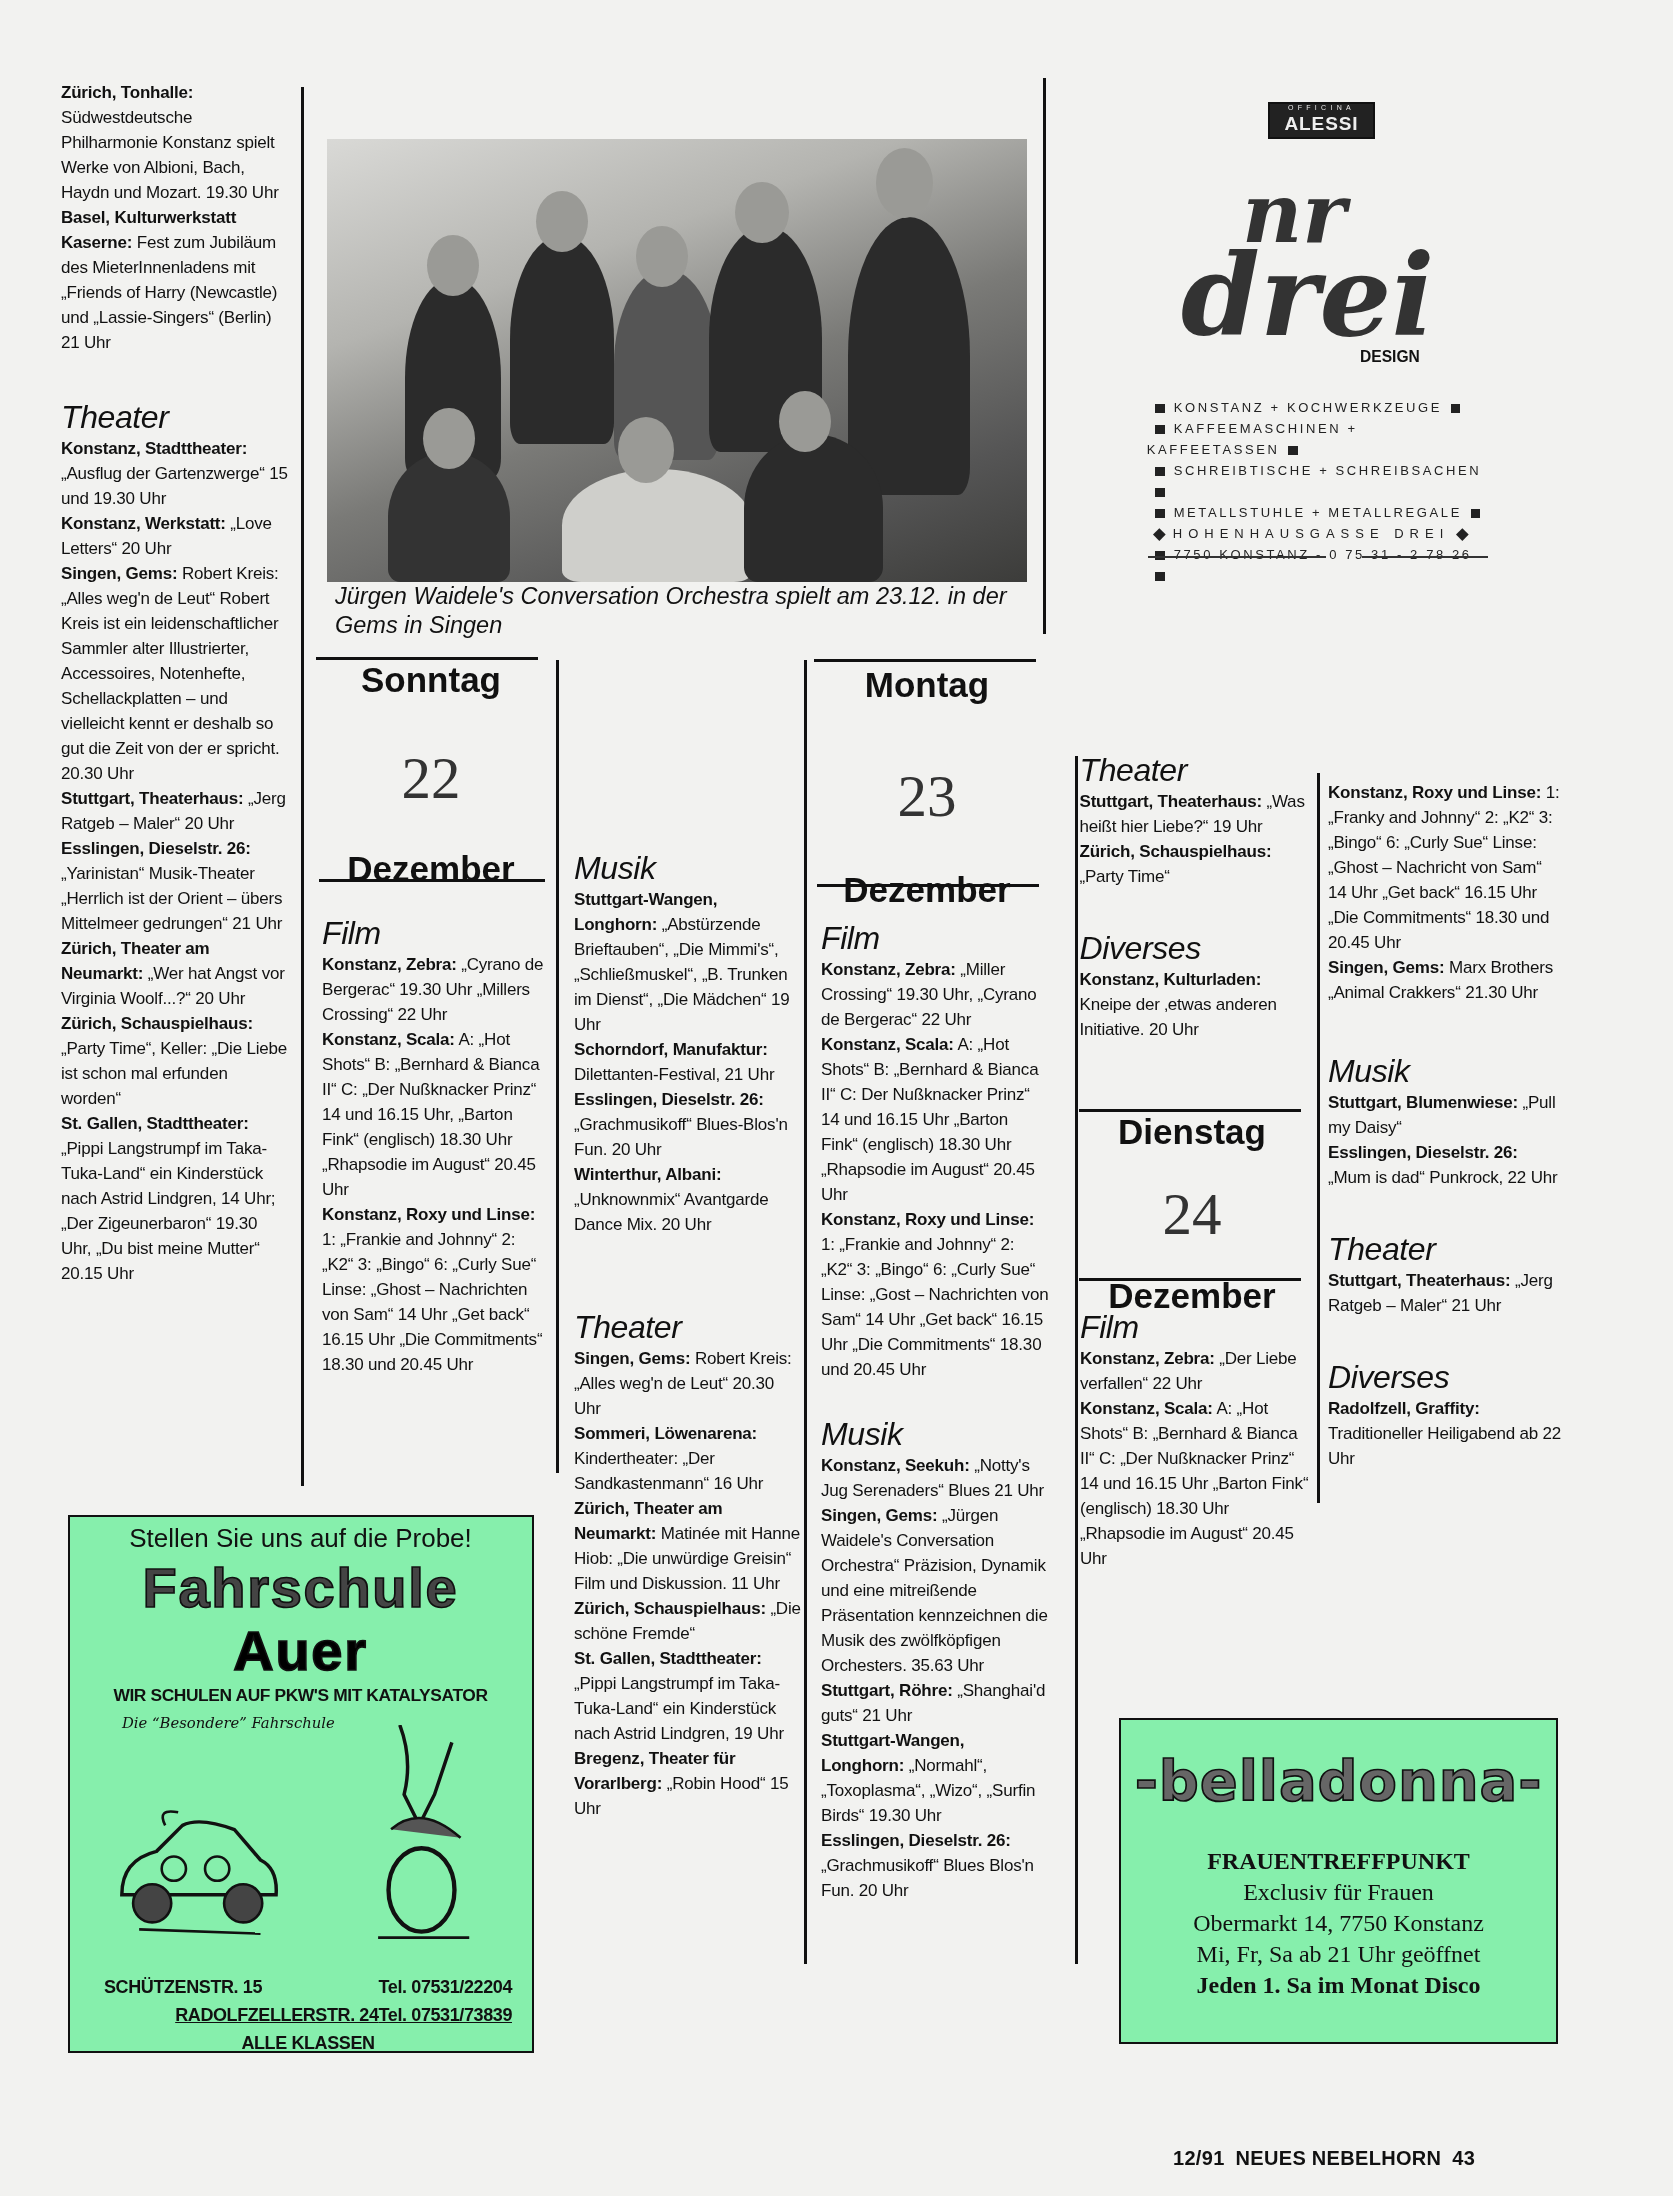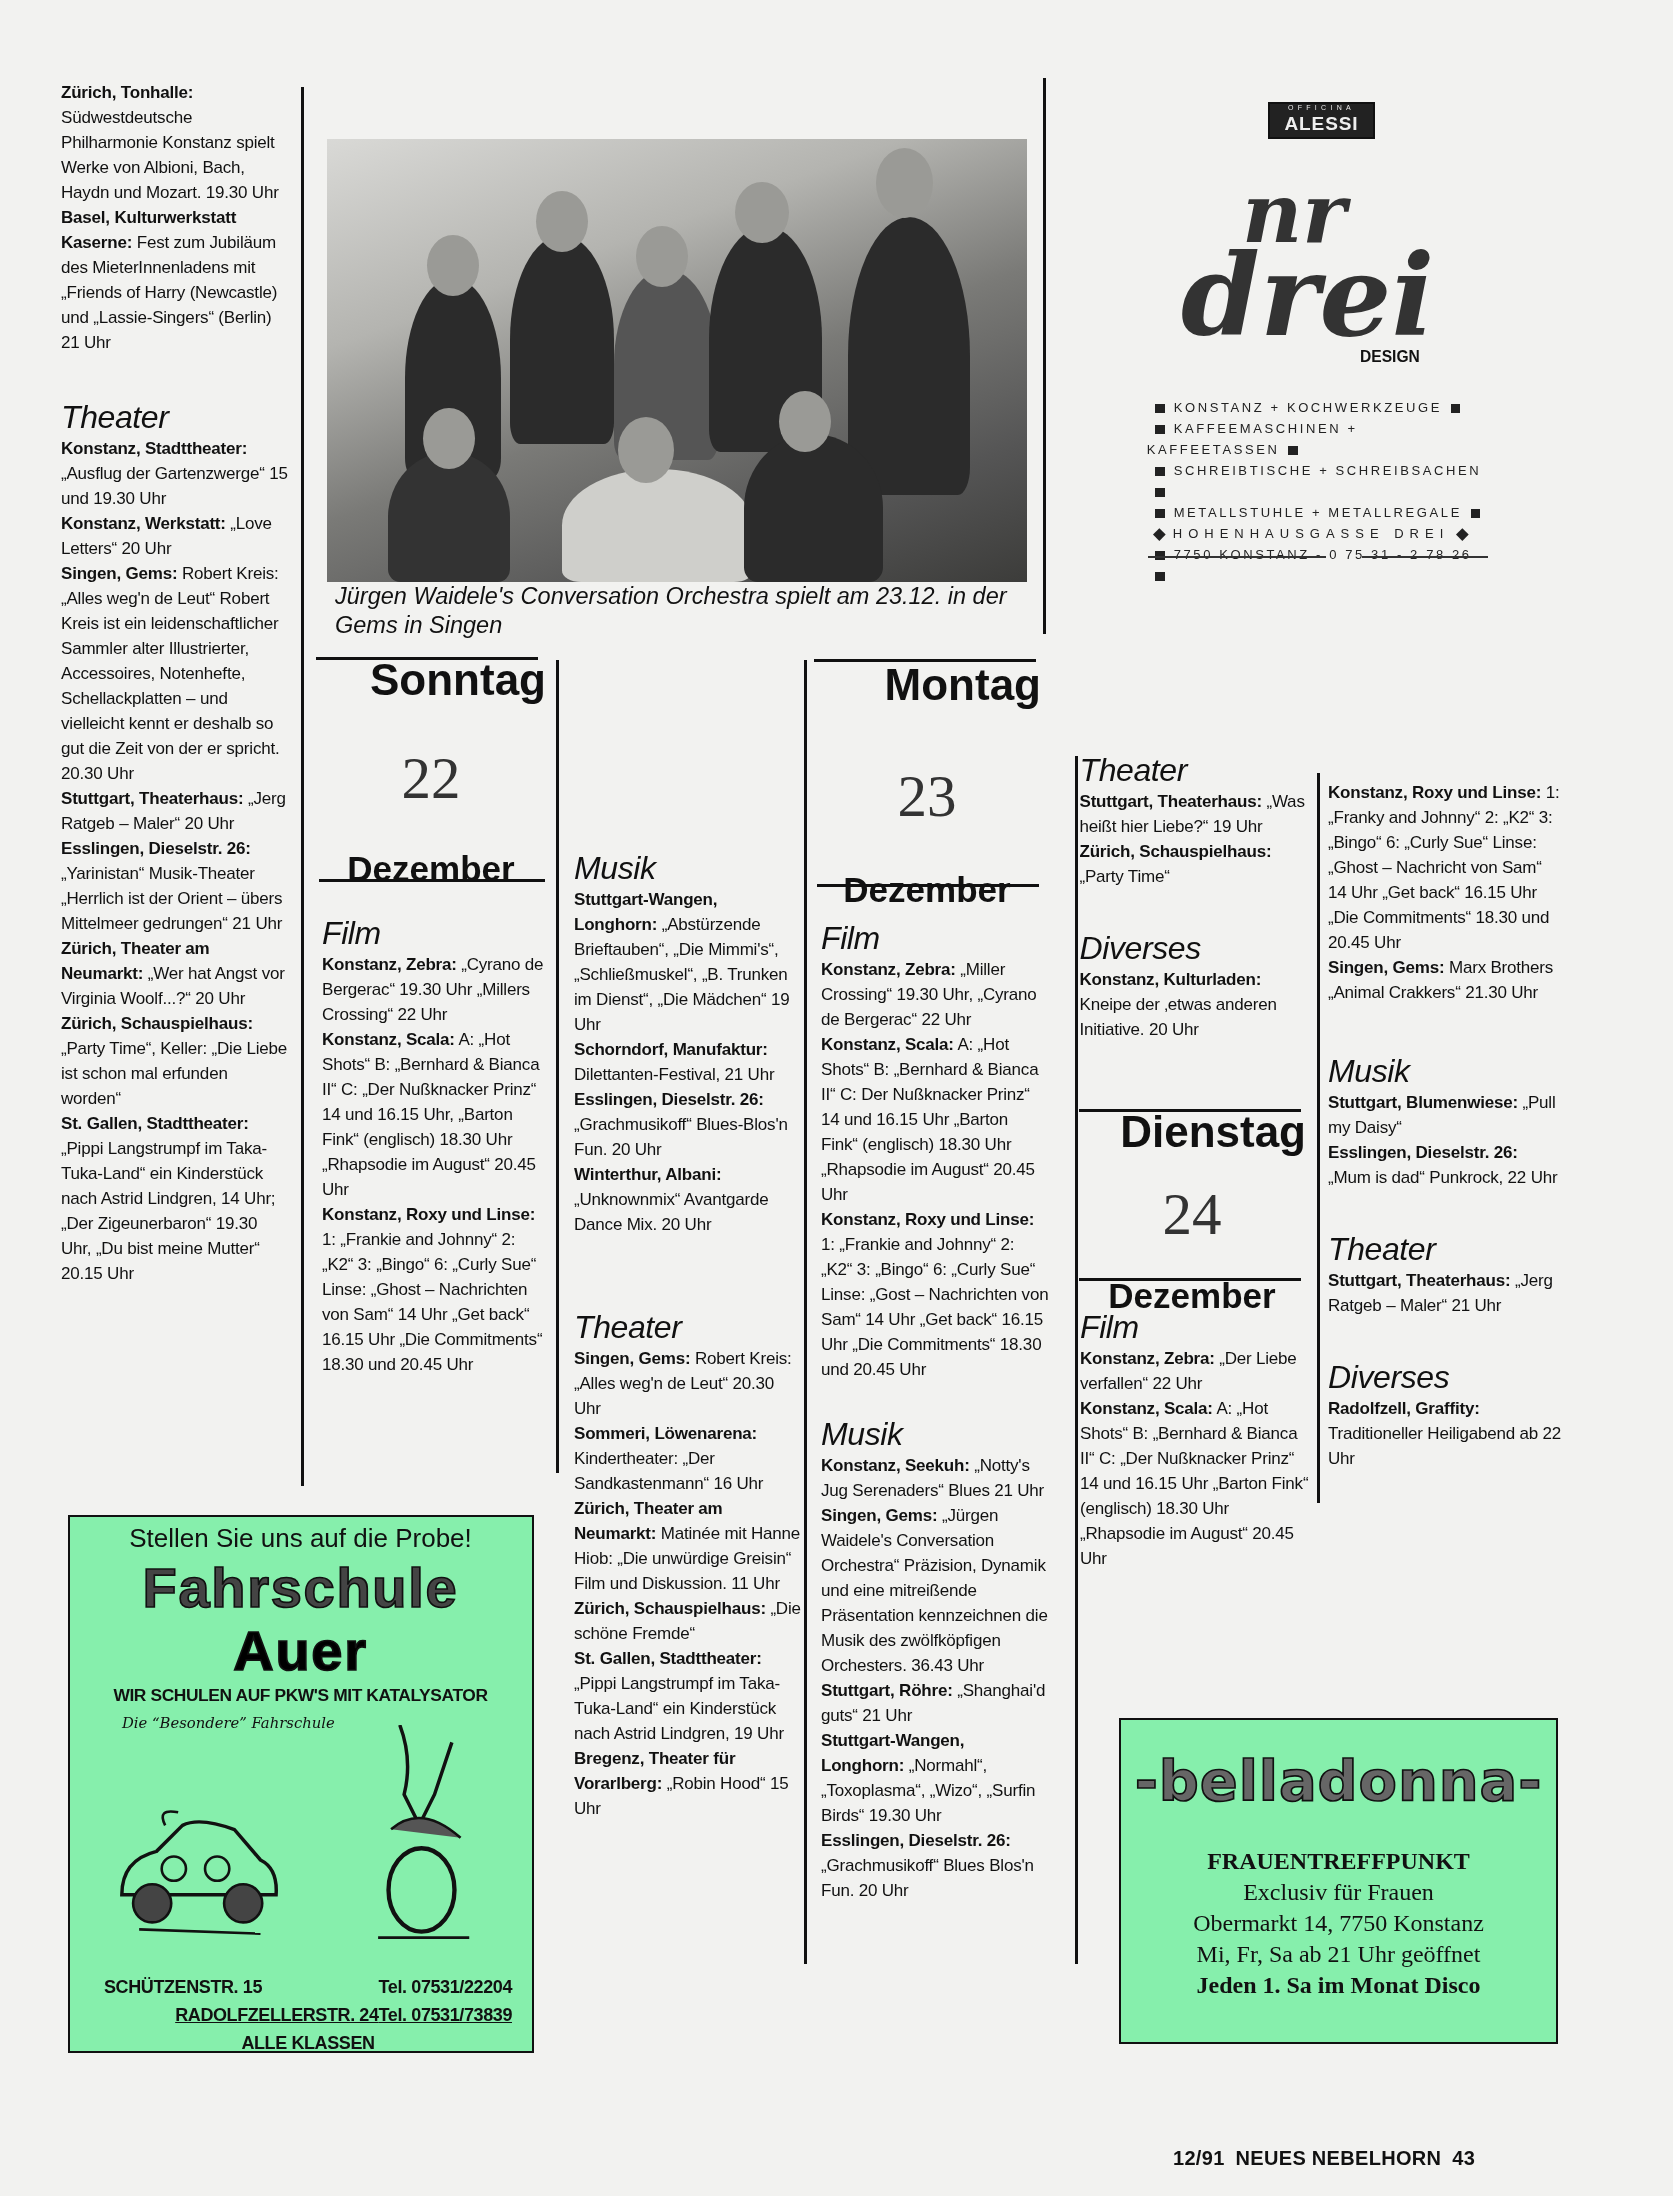--- a/index.html
+++ b/index.html
@@ -5,21 +5,21 @@
   html,body{margin:0;padding:0;background:#f2f2f0;}
   body{width:1674px;height:2196px;position:relative;overflow:hidden;font-family:"Liberation Sans",sans-serif;color:#111;}
   .abs{position:absolute;}
   .col{font-size:17px;line-height:25px;letter-spacing:-0.2px;}
   .entry{margin:0;}
   .entry b{font-weight:bold;}
   .sec{font-style:italic;font-size:32px;line-height:38px;margin:0;font-weight:normal;letter-spacing:-0.4px;}
   .vline{position:absolute;width:2.6px;background:#111;}
   .hline{position:absolute;height:2.6px;background:#111;}
   .dayhead{position:absolute;text-align:center;}
-  .dayname{font-weight:bold;font-size:44px;line-height:42px;text-align:right;}
+  .dayname{font-weight:bold;font-size:35px;line-height:42px;}
   .daynum{font-family:"Liberation Serif",serif;font-size:59px;line-height:70px;color:#333;}
   .month{font-weight:bold;font-size:35px;line-height:42px;}
   .photo{background:linear-gradient(160deg,#d9d9d6 0%,#b4b4b0 30%,#7a7a77 55%,#555 80%,#3c3c3a 100%);overflow:hidden;}
   .person{position:absolute;border-radius:50% 50% 10% 10%;background:#2b2b2b;}
   .head{position:absolute;border-radius:50%;background:#9a9a96;}
   .caption{font-style:italic;font-size:23.5px;line-height:29px;}
   .ad{border:2.6px solid #111;background:#86efac;}
   .alessi{border:2.6px solid #111;background:#222;color:#eee;text-align:center;}
   .drei-list{font-size:13px;letter-spacing:2.6px;line-height:21px;color:#222;}
   .drei-list .bullet{display:inline-block;width:9.6px;height:9.6px;background:#222;margin:0 8.7px;vertical-align:middle;}
@@ -126,21 +126,21 @@
 </div>
 <div class="hline" style="left:817px;top:884px;width:222px;"></div>
 
 <div class="abs col" style="left:821px;top:919px;width:228px;">
   <h3 class="sec">Film</h3>
   <p class="entry"><b>Konstanz, Zebra:</b><span> „Miller Crossing“ 19.30 Uhr, „Cyrano de Bergerac“ 22 Uhr</span></p>
   <p class="entry"><b>Konstanz, Scala:</b><span> A: „Hot Shots“ B: „Bernhard &amp; Bianca II“ C: Der Nußknacker Prinz“ 14 und 16.15 Uhr „Barton Fink“ (englisch) 18.30 Uhr „Rhapsodie im August“ 20.45 Uhr</span></p>
   <p class="entry"><b>Konstanz, Roxy und Linse:</b><span> 1: „Frankie and Johnny“ 2: „K2“ 3: „Bingo“ 6: „Curly Sue“ Linse: „Gost – Nachrichten von Sam“ 14 Uhr „Get back“ 16.15 Uhr „Die Commitments“ 18.30 und 20.45 Uhr</span></p>
   <h3 class="sec" style="margin-top:33px;">Musik</h3>
   <p class="entry"><b>Konstanz, Seekuh:</b><span> „Notty's Jug Serenaders“ Blues 21 Uhr</span></p>
-  <p class="entry"><b>Singen, Gems:</b><span> „Jürgen Waidele's Conversation Orchestra“ Präzision, Dynamik und eine mitreißende Präsentation kennzeichnen die Musik des zwölfköpfigen Orchesters. 36.43 Uhr</span></p>
+  <p class="entry"><b>Singen, Gems:</b><span> „Jürgen Waidele's Conversation Orchestra“ Präzision, Dynamik und eine mitreißende Präsentation kennzeichnen die Musik des zwölfköpfigen Orchesters. 35.63 Uhr</span></p>
   <p class="entry"><b>Stuttgart, Röhre:</b><span> „Shanghai'd guts“ 21 Uhr</span></p>
   <p class="entry"><b>Stuttgart-Wangen, Longhorn:</b><span> „Normahl“, „Toxoplasma“, „Wizo“, „Surfin Birds“ 19.30 Uhr</span></p>
   <p class="entry"><b>Esslingen, Dieselstr. 26:</b><span> „Grachmusikoff“ Blues Blos'n Fun. 20 Uhr</span></p>
 </div>
 <div class="vline" style="left:1075px;top:756px;height:1208px;"></div>
 
 <div class="abs col" style="left:1076px;top:751px;width:235px;">
   <h3 class="sec" style="margin-left:3.5px;">Theater</h3>
   <p class="entry" style="padding-left:3.5px;"><b>Stuttgart, Theaterhaus:</b><span> „Was heißt hier Liebe?“ 19 Uhr</span></p>
   <p class="entry" style="padding-left:3.5px;"><b>Zürich, Schauspielhaus:</b><span> „Party Time“</span></p>

